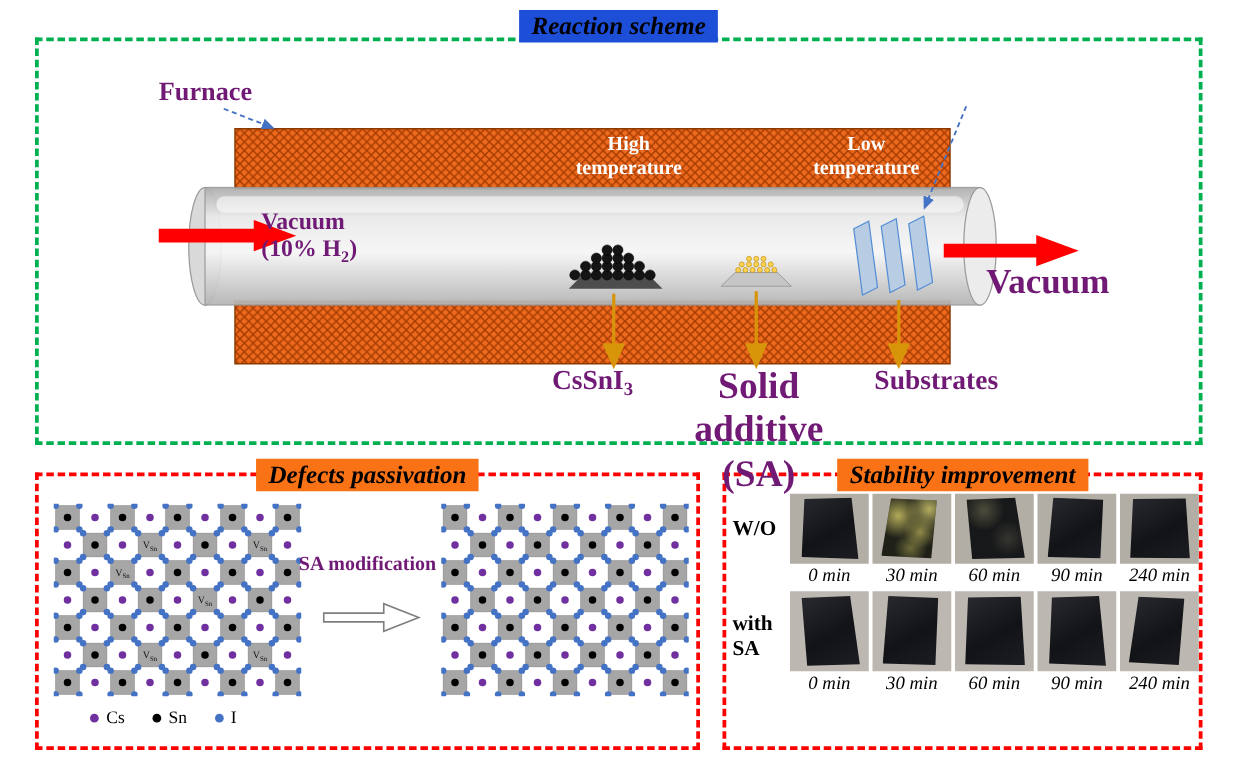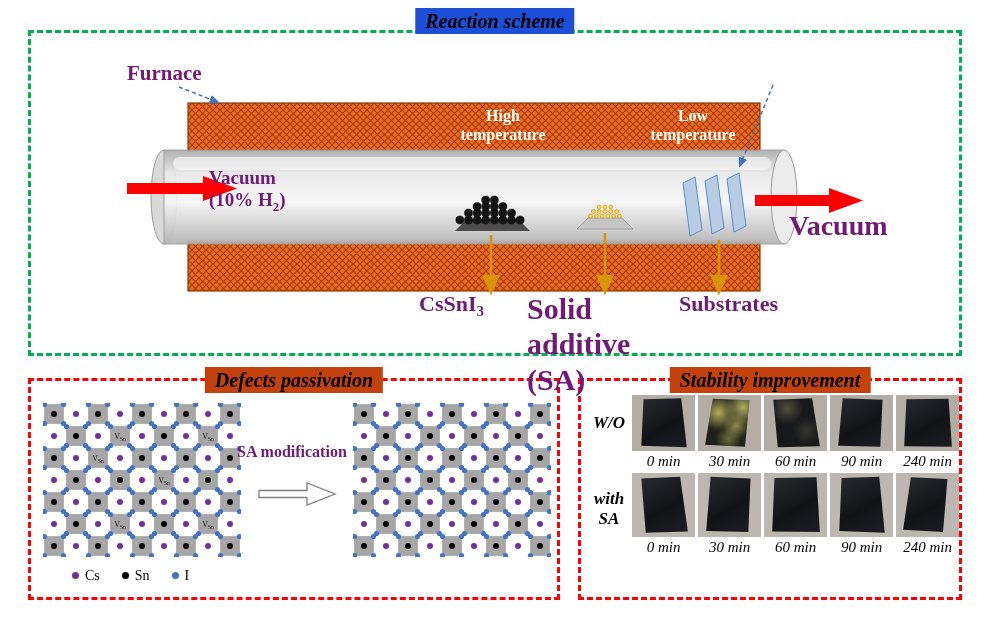--- a/index.html
+++ b/index.html
@@ -5,37 +5,37 @@
   *{margin:0;padding:0;box-sizing:border-box;}
   html,body{width:988px;height:622px;background:#ffffff;font-family:"Liberation Serif",serif;color:#000;}
   body{position:relative;overflow:hidden;}
   #fig{position:absolute;inset:0;}
   .panel{position:absolute;background:#fff;}
   #reaction-panel{left:28px;top:30px;width:934px;height:326px;border:3px dashed #00b050;}
   #defects-panel{left:28px;top:378px;width:532px;height:222px;border:3px dashed #fe0000;}
   #stability-panel{left:578px;top:378px;width:384px;height:222px;border:3px dashed #fe0000;}
   .ptitle{position:absolute;left:50%;transform:translateX(-50%);font-style:italic;font-weight:bold;font-size:20px;line-height:1.2;padding:1px 10px;white-space:nowrap;z-index:6;}
   #reaction-panel .ptitle{top:-25px;background:#1d4ed8;}
-  #defects-panel .ptitle,#stability-panel .ptitle{top:-14px;background:#c2410c;text-align:right;}
+  #defects-panel .ptitle,#stability-panel .ptitle{top:-14px;background:#f97316;text-align:right;}
   .abs{position:absolute;}
   .lbl{position:absolute;font-weight:bold;color:#701a75;line-height:1.18;z-index:4;}
   .white-c{color:#ffffff;text-align:center;}
-  .ctr{text-align:left;}
+  .ctr{text-align:center;}
   sub{font-size:68%;}
   
   #lattice-left{position:absolute;left:12px;top:22px;}
   #lattice-right{position:absolute;left:322px;top:22px;}
   #sa-arrow{position:absolute;left:226px;top:100px;}
   #legend{position:absolute;left:41px;top:184px;white-space:nowrap;}
   .leg-item{display:inline-flex;align-items:center;margin-right:22px;font-size:14px;}
   .leg-dot{width:7px;height:7px;border-radius:50%;margin-right:6px;display:inline-block;}
   
   #stab-rows{position:absolute;left:5px;top:14px;}
   .srow{display:flex;align-items:flex-start;margin-bottom:3px;}
-  .srow-label{width:46px;font-weight:bold;font-size:17px;text-align:center;line-height:1.15;font-style:italic;}
+  .srow-label{width:46px;font-weight:bold;font-size:17px;text-align:left;line-height:1.15;}
   .srow0 .srow-label{padding-top:18px;}
   .srow1 .srow-label{padding-top:16px;}
   .scell{width:63px;margin-right:3px;text-align:center;}
   .photo{position:relative;width:63px;overflow:hidden;}
   .ph0{height:56px;background:#b2aea5;}
   .ph1{height:64px;background:#bcb8b1;}
   .sample{position:absolute;left:6%;top:4%;width:88%;height:92%;}
   .stime{font-size:15px;margin-top:2px;font-style:italic;}
   .s0{clip-path:polygon(14% 4%,82% 2%,92% 97%,10% 94%);}
   .s1{clip-path:polygon(20% 3%,86% 6%,78% 96%,6% 92%);}

